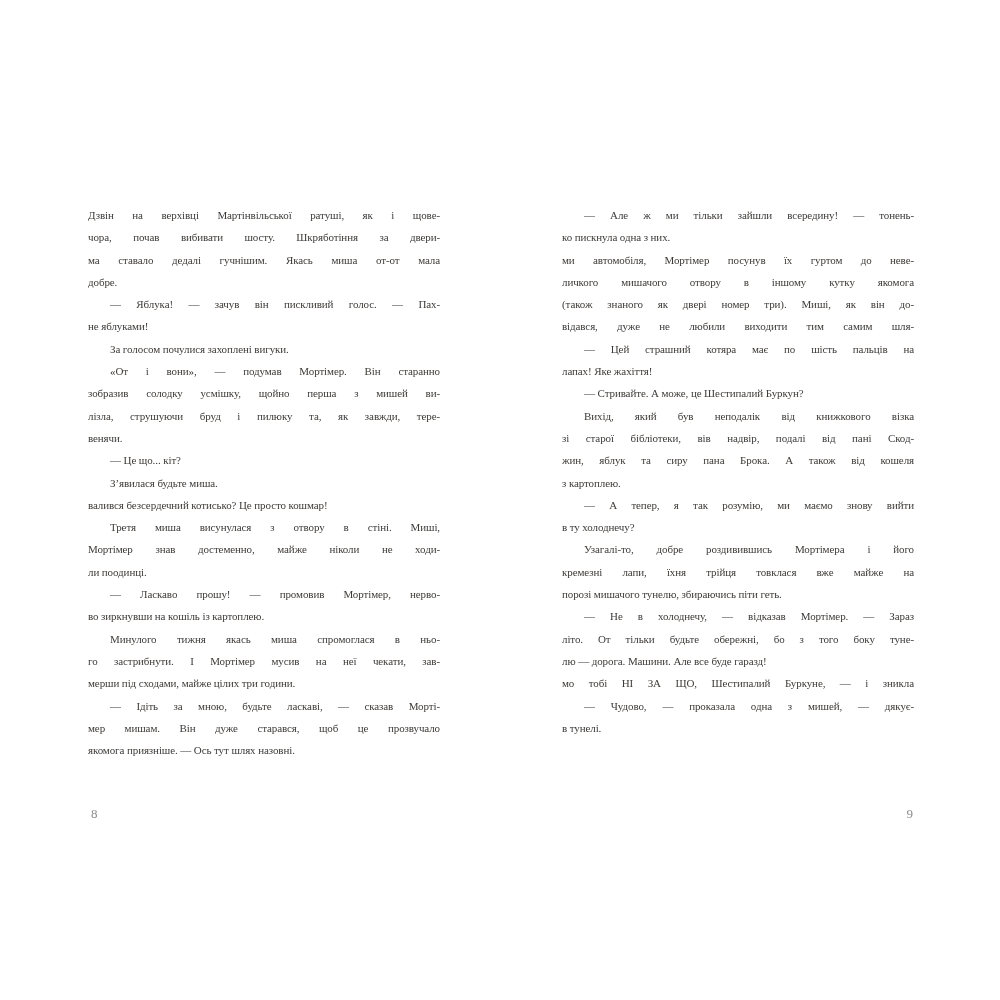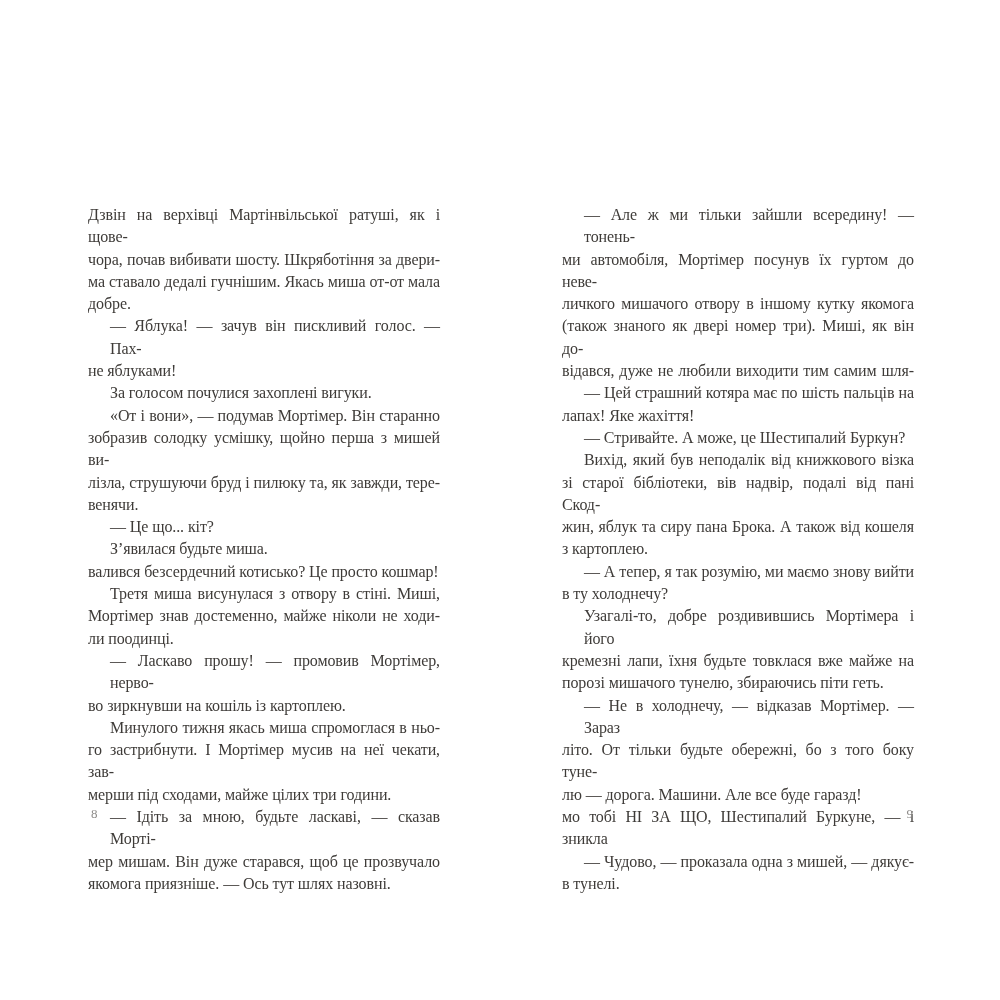--- a/index.html
+++ b/index.html
@@ -16,21 +16,21 @@
   }
   .spread {
     position: absolute;
     inset: 0;
     background: #ffffff;
   }
   .page-col {
     position: absolute;
     top: 204px;
     width: 352px;
-    font-size: 16px;
+    font-size: 11px;
     line-height: 22.3px;
     letter-spacing: -0.1px;
     color: #3e3b38;
   }
   .page-col.left  { left: 88px;  }
   .page-col.right { left: 562px; }
   .para { margin: 0; padding: 0; }
   .line {
     text-align: justify;
     text-align-last: justify;
@@ -103,20 +103,21 @@
       <div class="para">
         <div class="line indent">— Ідіть за мною, будьте ласкаві, — сказав Морті-</div>
         <div class="line">мер мишам. Він дуже старався, щоб це прозвучало</div>
         <div class="line last">якомога приязніше. — Ось тут шлях назовні.</div>
       </div>
     </div>
 
   <div class="page-col right">
       <div class="para">
         <div class="line indent">— Але ж ми тільки зайшли всередину! — тонень-</div>
+        <div class="line last">ко пискнула одна з них.</div>
       </div>
       <div class="para">
         <div class="line">ми автомобіля, Мортімер посунув їх гуртом до неве-</div>
         <div class="line">личкого мишачого отвору в іншому кутку якомога</div>
         <div class="line">(також знаного як двері номер три). Миші, як він до-</div>
         <div class="line">відався, дуже не любили виходити тим самим шля-</div>
       </div>
       <div class="para">
         <div class="line indent">— Цей страшний котяра має по шість пальців на</div>
         <div class="line last">лапах! Яке жахіття!</div>
@@ -129,21 +130,21 @@
         <div class="line">зі старої бібліотеки, вів надвір, подалі від пані Скод-</div>
         <div class="line">жин, яблук та сиру пана Брока. А також від кошеля</div>
         <div class="line last">з картоплею.</div>
       </div>
       <div class="para">
         <div class="line indent">— А тепер, я так розумію, ми маємо знову вийти</div>
         <div class="line last">в ту холоднечу?</div>
       </div>
       <div class="para">
         <div class="line indent">Узагалі-то, добре роздивившись Мортімера і його</div>
-        <div class="line">кремезні лапи, їхня будьте товклася вже майже на</div>
+        <div class="line">кремезні лапи, їхня трійця товклася вже майже на</div>
         <div class="line last">порозі мишачого тунелю, збираючись піти геть.</div>
       </div>
       <div class="para">
         <div class="line indent">— Не в холоднечу, — відказав Мортімер. — Зараз</div>
         <div class="line">літо. От тільки будьте обережні, бо з того боку туне-</div>
         <div class="line last">лю — дорога. Машини. Але все буде гаразд!</div>
       </div>
       <div class="para">
         <div class="line">мо тобі НІ ЗА ЩО, Шестипалий Буркуне, — і зникла</div>
         <div class="line indent">— Чудово, — проказала одна з мишей, — дякує-</div>

